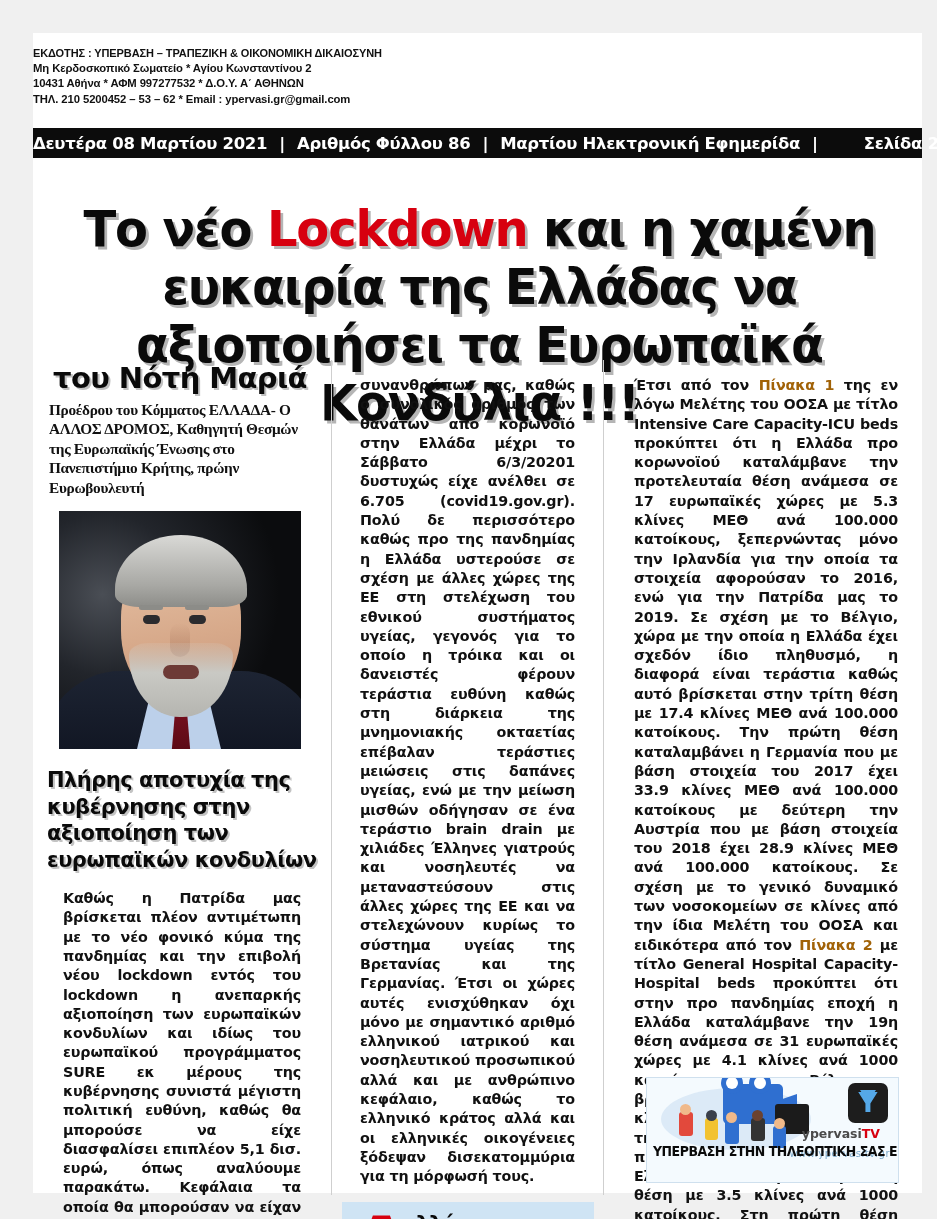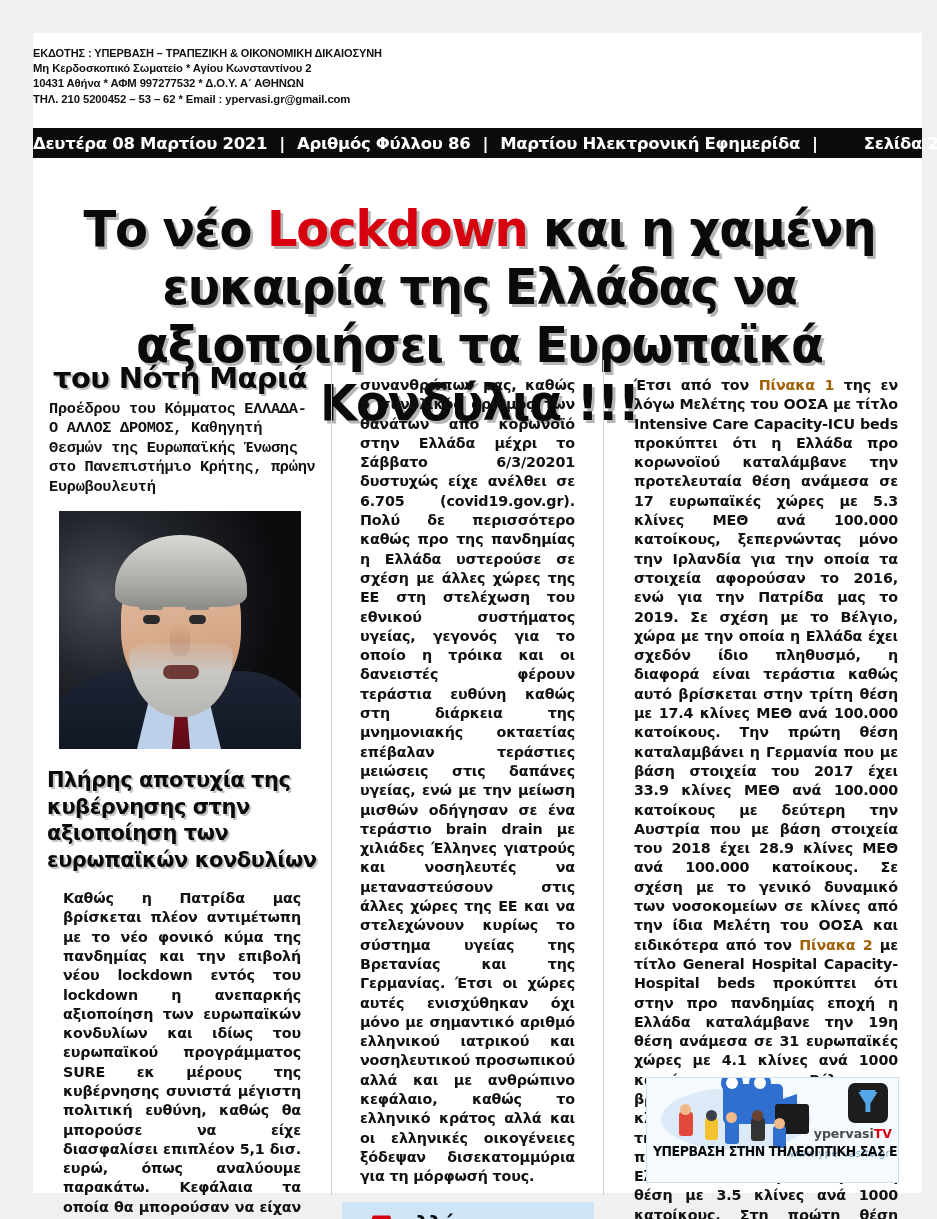--- a/index.html
+++ b/index.html
@@ -130,21 +130,21 @@
     font-weight: 900;
     font-size: 29px;
     line-height: 32px;
     color: #0a0a0a;
     text-align: center;
     text-shadow: 2px 2px 0 rgba(130,130,130,0.5);
     margin: 2px 0 6px 0;
     letter-spacing: -0.6px;
   }
   .byline-sub {
-    font-family: Liberation Mono, monospace;
+    font-family: Liberation Serif, serif;
     font-weight: 700;
     font-size: 15.3px;
     line-height: 19.4px;
     color: #111;
     text-align: left;
     padding-left: 8px;
     letter-spacing: -0.3px;
   }
   .photo {
     margin: 14px auto 0 auto;
@@ -325,21 +325,21 @@
   .ad-logo-y {
     position:absolute; inset:0; display:flex; align-items:center; justify-content:center;
     color:#55a8e8; font-weight:900; font-size:26px; font-family:"DejaVu Sans", sans-serif;
   }
   .ad-logo-tri {
     position:absolute; left:12px; top:7px;
     width:0;height:0;border-left:8px solid transparent;border-right:8px solid transparent;
     border-top:12px solid #55a8e8;
   }
   .ad-brand {
-    position:absolute; right:6px; top:48px;
+    position:absolute; right:18px; top:48px;
     font-family:"DejaVu Sans", sans-serif; font-weight:900; font-size:12.5px;
     color:#4a4a4a;
   }
   .ad-brand .tv { color:#d7000f; }
   .ad-url {
     position:absolute; right:8px; top:70px;
     font-family:"DejaVu Sans", sans-serif; font-size:10px; color:#7aa7c9; letter-spacing:0.5px;
   }
 </style>
 </head>

